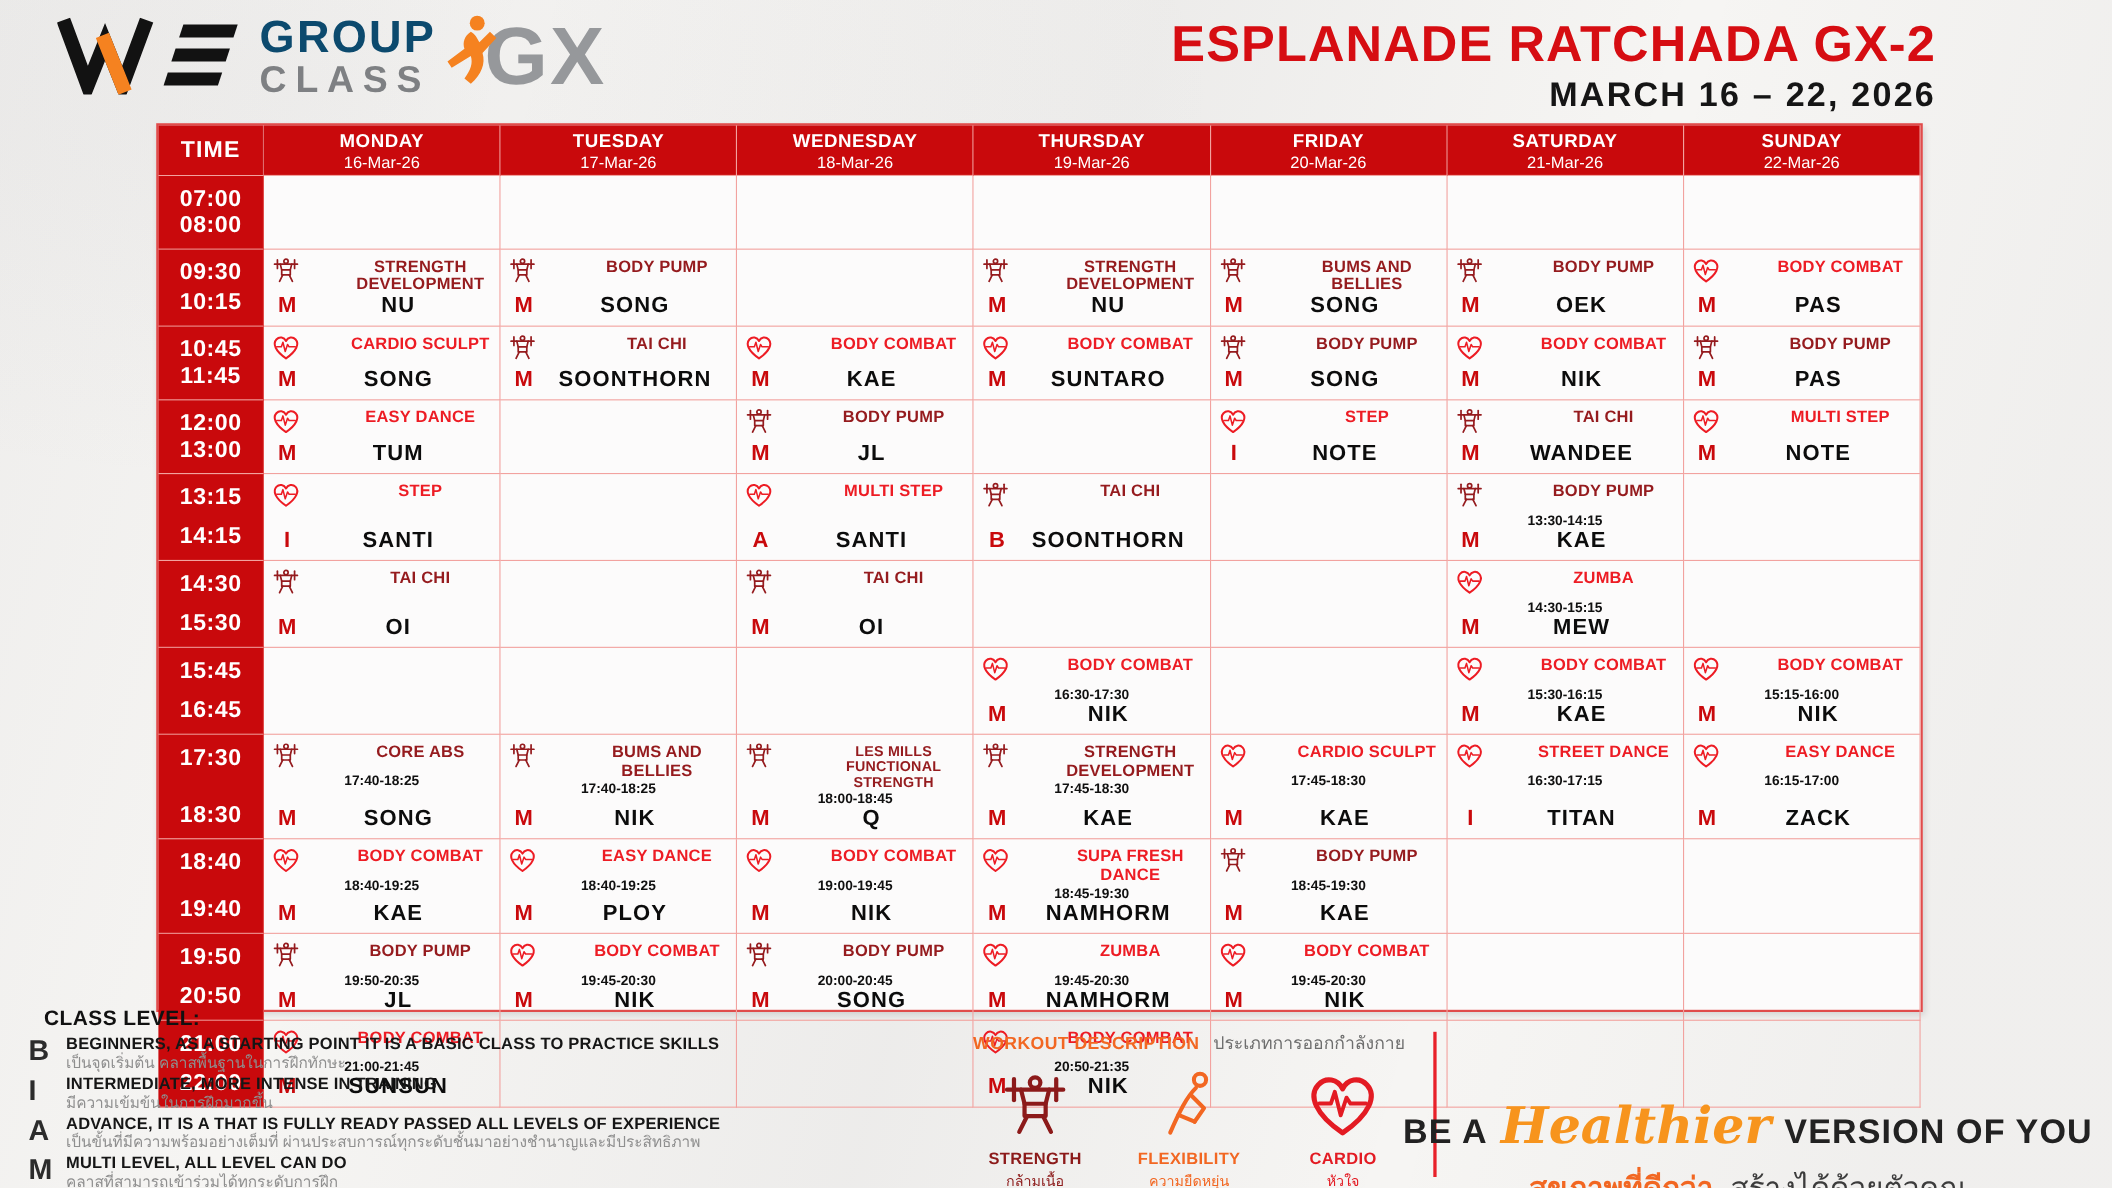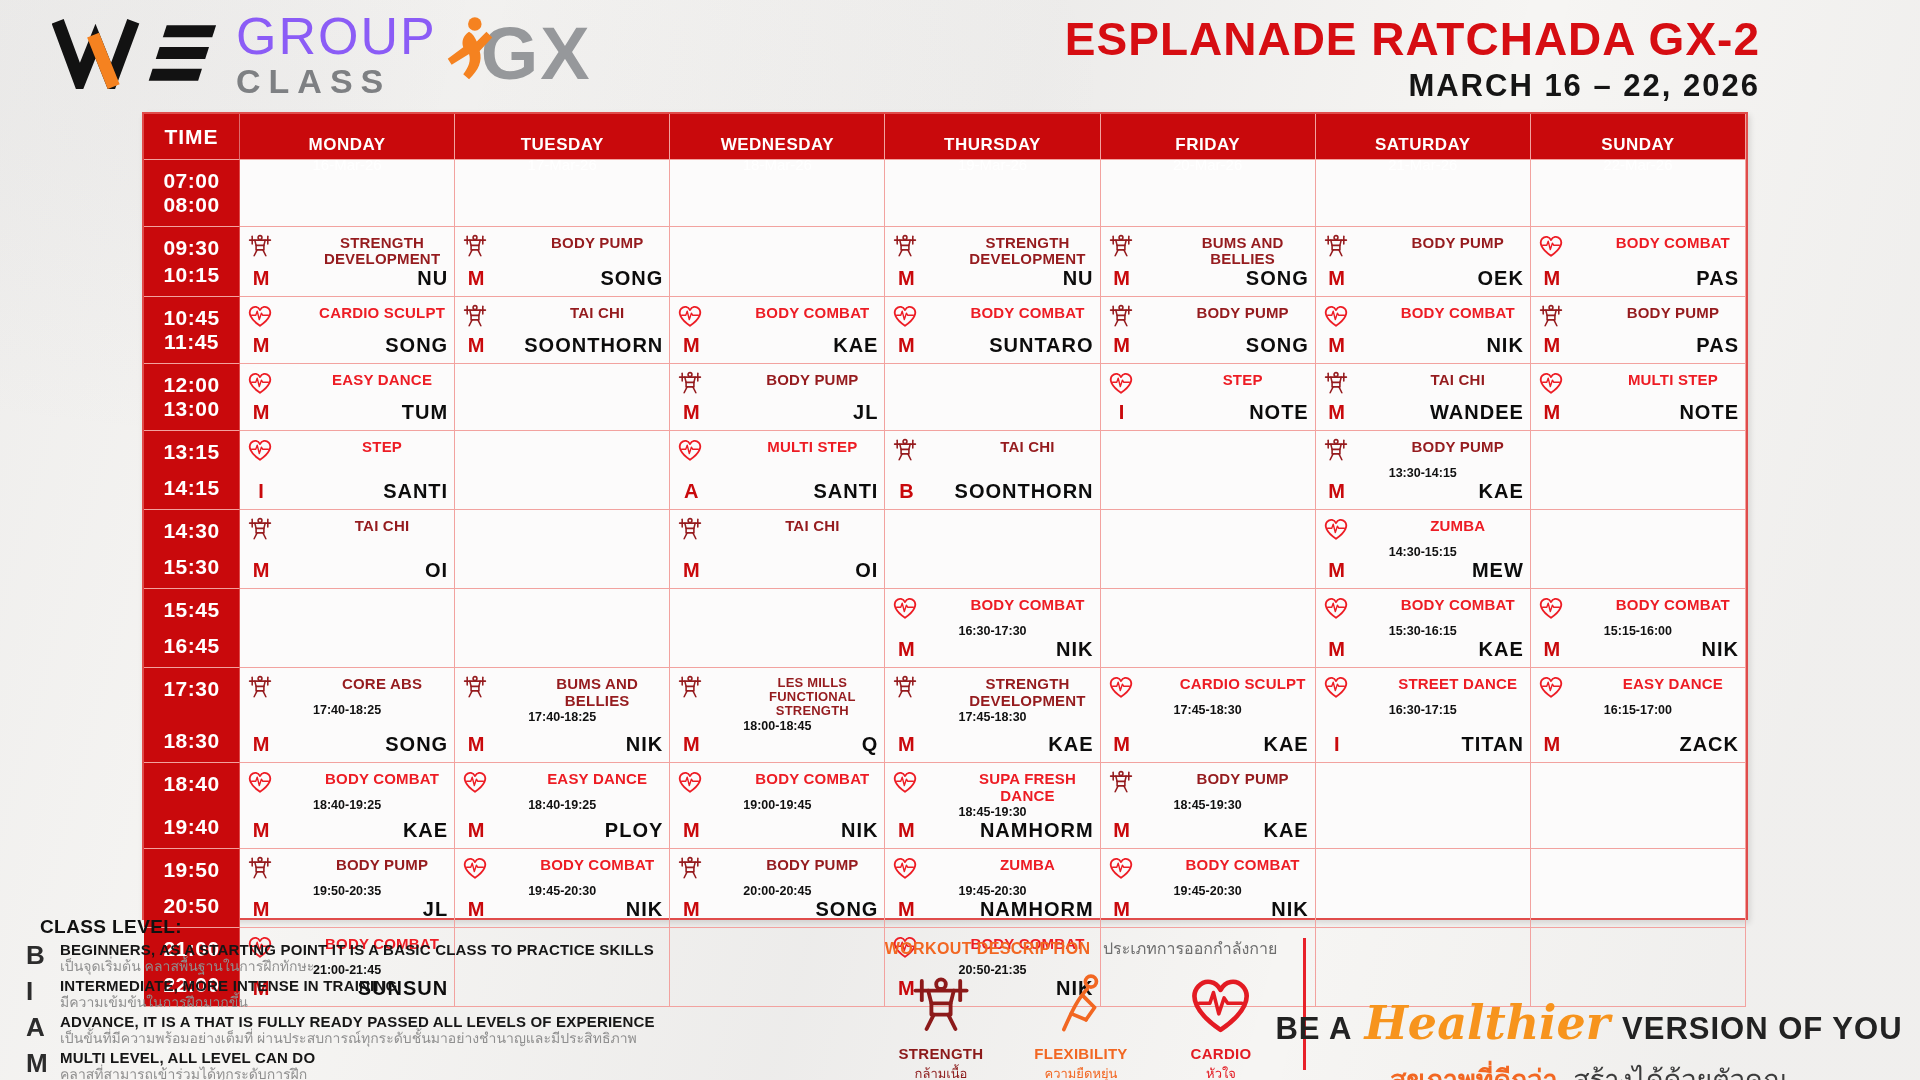--- a/index.html
+++ b/index.html
@@ -10,60 +10,60 @@
       radial-gradient(1400px 600px at 15% 8%, rgba(120,120,130,0.05), transparent 60%),
       linear-gradient(105deg, rgba(90,90,100,0.05) 0%, transparent 22%, rgba(90,90,100,0.06) 48%, transparent 70%, rgba(90,90,100,0.04) 90%),
       #f6f5f3;
   }
   .page{position:absolute;inset:0;}
 
   
   .logo{position:absolute;left:52px;top:10px;display:flex;align-items:center;}
   .we-mark{width:168px;height:70px;}
   .brand{margin-left:16px;line-height:1;}
-  .brand-group{font-size:52px;font-weight:400;color:#8b5cf6;letter-spacing:2px;}
+  .brand-group{font-size:41px;font-weight:700;color:#0c4a6e;letter-spacing:2px;}
   .brand-class{font-size:34px;font-weight:700;color:#7e8083;letter-spacing:8px;margin-top:2px;}
   .kicker{width:58px;height:82px;margin:0 -18px 0 4px;position:relative;z-index:2;}
   .brand-gx{font-size:74px;font-weight:800;color:#96989b;letter-spacing:2px;line-height:1;}
 
   .main-title{position:absolute;top:12px;right:160px;text-align:right;margin-left:44px;}
   .main-title h1{margin:0;font-size:46px;font-weight:900;color:#d60d12;letter-spacing:1px;}
   .main-title .sub{margin-top:2px;font-size:31px;font-weight:800;color:#151515;letter-spacing:2px;}
 
   
   #grid{
     position:absolute;left:142px;top:112px;width:1606px;height:808px;
     display:grid;grid-template-columns:96px repeat(7,1fr);
     grid-template-rows:46px repeat(11,1fr);
     background:#fcfbfb;border:2px solid #e04c4b;box-shadow:2px 3px 6px rgba(0,0,0,0.12);
     box-sizing:border-box;
   }
   #grid > div{border-right:1px solid #f2a29f;border-bottom:1px solid #f2a29f;box-sizing:border-box;min-width:0;}
   .red{background:#c9090c;color:#fff;}
   .time-head{display:flex;align-items:center;justify-content:center;font-size:21px;font-weight:800;letter-spacing:1px;border-right-color:rgba(255,255,255,.4)!important;}
-  .day-head{text-align:center;padding-top:21px;}
+  .day-head{text-align:center;padding-top:5px;}
   .day-name{font-size:17px;font-weight:800;letter-spacing:.5px;}
   .day-date{font-size:15px;font-weight:400;margin-top:1px;}
   .time-cell{display:flex;flex-direction:column;justify-content:space-between;align-items:center;
     padding:9px 0;font-size:21px;font-weight:800;letter-spacing:.5px;border-right-color:#e04c4b!important;}
   .cell{display:flex;flex-direction:column;padding:5px 6px 6px;}
   .row-top{display:flex;align-items:flex-start;gap:40px;}
   .cicon{flex:0 0 30px;width:30px;height:28px;margin-top:1px;}
   .cicon svg{width:28px;height:26px;display:block;}
   .cicon.strength{color:#951b1e;}
   .cicon.cardio{color:#ed1c24;}
   .cname{flex:1;text-align:center;font-weight:800;font-size:15px;line-height:1.08;padding-top:3px;letter-spacing:.2px;}
   .cname span{display:inline-block;max-width:138px;}
   .cname.small{font-size:13px;}
   .cname.strength{color:#951b1e;}
   .cname.cardio{color:#ed1c24;}
   .ctime{text-align:center;font-size:12.5px;font-weight:700;color:#101010;margin-top:1px;}
   .row-bot{display:flex;align-items:center;margin-top:auto;}
   .level{flex:0 0 30px;text-align:center;font-size:20px;font-weight:800;color:#c9090c;}
-  .iname{flex:1;text-align:right;font-size:20px;font-weight:800;color:#0c0c0c;letter-spacing:1px;}
+  .iname{flex:1;text-align:center;font-size:20px;font-weight:800;color:#0c0c0c;letter-spacing:1px;}
 
   
   .class-level{position:absolute;left:26px;top:916px;width:800px;}
   .cl-heading{font-size:19px;font-weight:800;color:#111;margin-left:14px;letter-spacing:.4px;}
   .cl-item{display:flex;margin-top:3px;}
   .cl-letter{flex:0 0 34px;font-size:26px;font-weight:600;color:#2c2c2c;line-height:1.1;text-align:left;}
   .cl-en{font-size:15px;font-weight:700;color:#161616;line-height:17px;letter-spacing:.2px;}
   .cl-th{font-size:14px;color:#8f8f8f;line-height:16px;}
 
   

